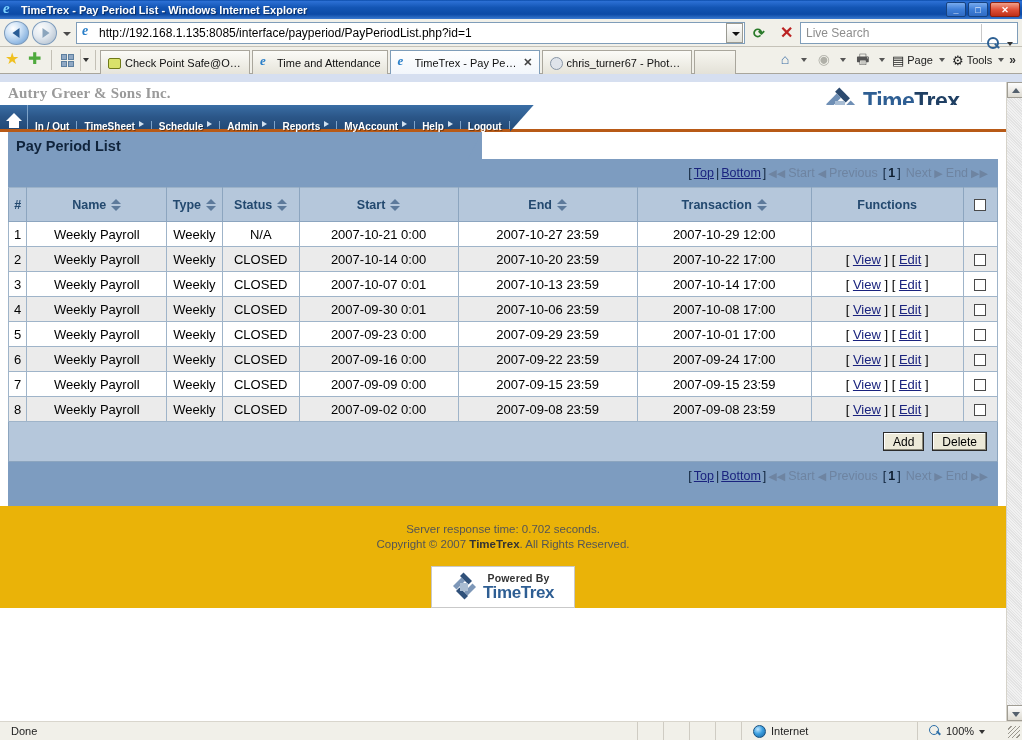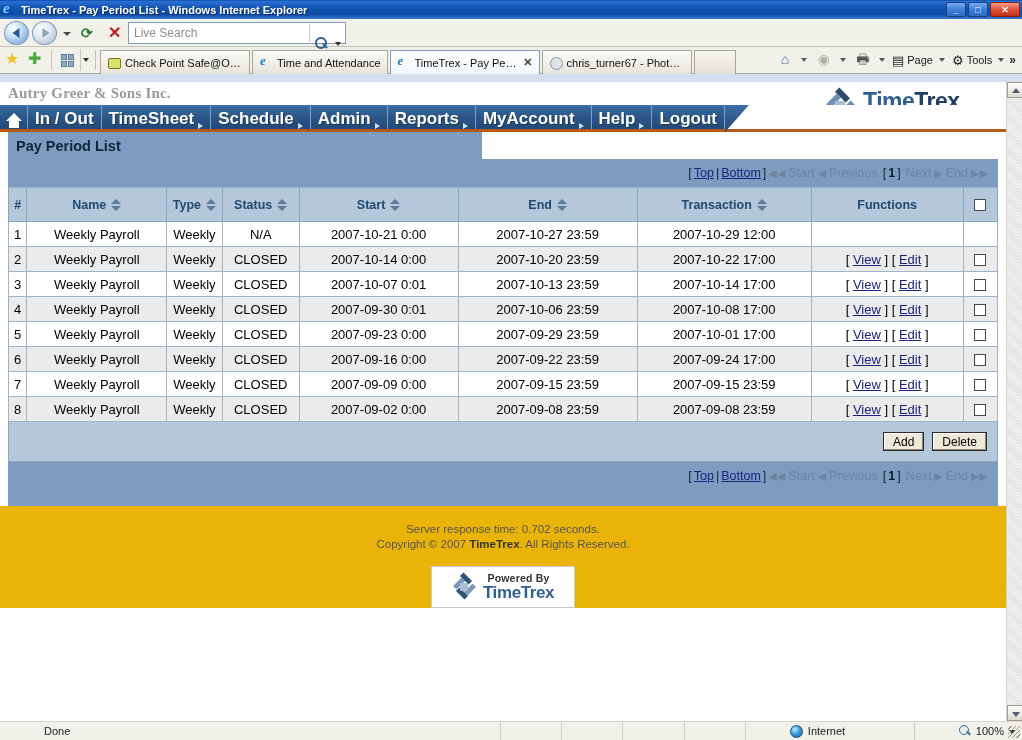--- a/index.html
+++ b/index.html
@@ -228,25 +228,26 @@
     border-right:1px solid #7ea3c9; flex:none;
   }
   .home-glyph{
     width:0;height:0;border-left:8px solid transparent;border-right:8px solid transparent;
     border-bottom:8px solid #fff; position:relative;
   }
   .home-glyph::after{
     content:"";position:absolute;left:-5px;top:8px;width:10px;height:7px;background:#fff;
   }
   .nav-item{
-    display:flex;align-items:flex-end; padding:0 7px; gap:4px;
-    color:#fff; font-size:17px; font-weight:bold;
+    display:flex;align-items:flex-start; padding:0 7px; gap:4px;
+    color:#fff; font-size:10px; font-weight:bold;
     border-right:1px solid #7ea3c9; white-space:nowrap;
     font-family:"Liberation Sans",sans-serif;
     text-shadow:1px 1px 0 rgba(0,0,0,.35);
+    margin-top:16px;
   }
   .nav-item .caret{
     width:0;height:0;border-top:3.5px solid transparent;border-bottom:3.5px solid transparent;
     border-left:5px solid #cfe0f0;
   }
   .nav-tail{
     flex:1; background:#fff; position:relative;
   }
   .nav-tail::before{
     content:""; position:absolute; left:0; top:0; width:24px; height:27px;
@@ -389,21 +390,21 @@
   }
   .vs-btn.top::after{ top:5px; border-bottom:5px solid #54606d;}
   .vs-btn.bot::after{ top:6px; border-top:5px solid #54606d;}
 
   
   .statusbar{
     position:absolute; left:0; bottom:0; width:1022px; height:19px;
     background:#f1f0e9; border-top:1px solid #d9d6cd;
     display:flex; align-items:center; font-size:11px; color:#222;
   }
-  .sb-cell{ border-right:1px solid #cfccc3; height:19px; display:flex; align-items:center; padding:0 4px;margin-left:40px;}
+  .sb-cell{ border-right:1px solid #cfccc3; height:19px; display:flex; align-items:center; padding:0 11px;}
   .sb-done{ width:638px; }
   .sb-blank{ width:26px; }
   .sb-zone{ width:176px; gap:5px;}
   .globe{
     width:13px;height:13px;border-radius:50%;
     background: radial-gradient(circle at 35% 30%, #bfe6ff 0%, #3b9fe0 45%, #1a5f9c 100%);
     border:1px solid #16507f; flex:none;
   }
   .sb-zoom{ flex:1; gap:4px; border-right:none;}
   .zoom-ico{ position:relative; width:13px;height:13px;flex:none;}
@@ -434,20 +435,25 @@
       <span class="tb-btn close">
           <span class="glyph">✕</span>
         </span>
     </span>
   </div>
 
   <div class="addressbar">
     <span class="nav-arrow back"></span>
     <span class="nav-arrow fwd"></span>
     <span class="hist-drop"></span>
+    <span class="url-box">
+      <span class="url-fav"></span>
+      <span class="url-text">http://192.168.1.135:8085/interface/payperiod/PayPeriodList.php?id=1</span>
+      <span class="url-drop"></span>
+    </span>
     <span class="abtn">
         <span class="refresh-g">⟳</span>
       </span>
     <span class="abtn">
         <span class="stop-g">✕</span>
       </span>
     <span class="search-box">
       <span class="search-ph">Live Search</span>
       <span class="search-sep"></span>
       <span class="search-icon"></span>

